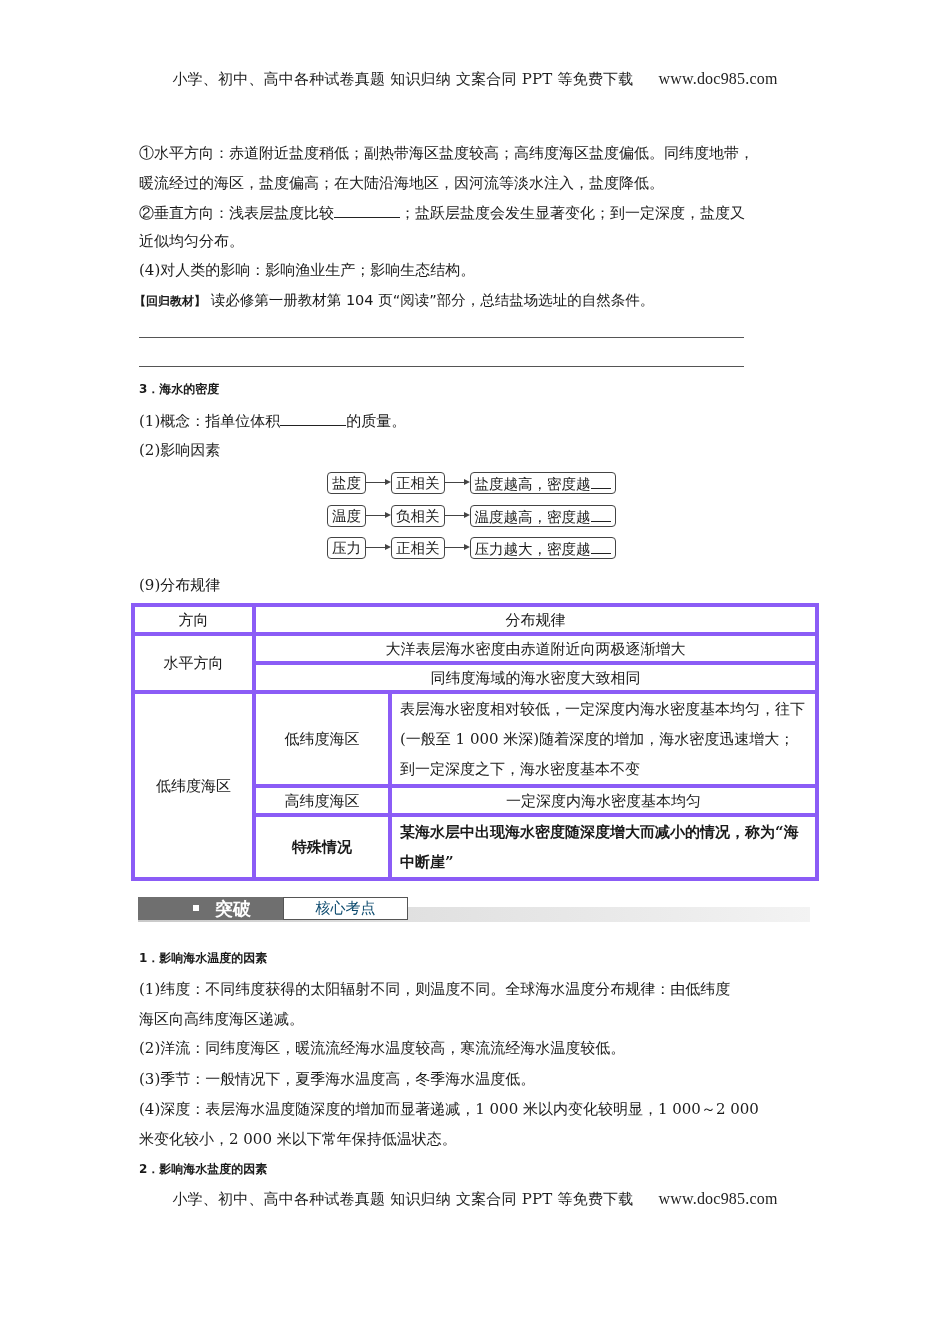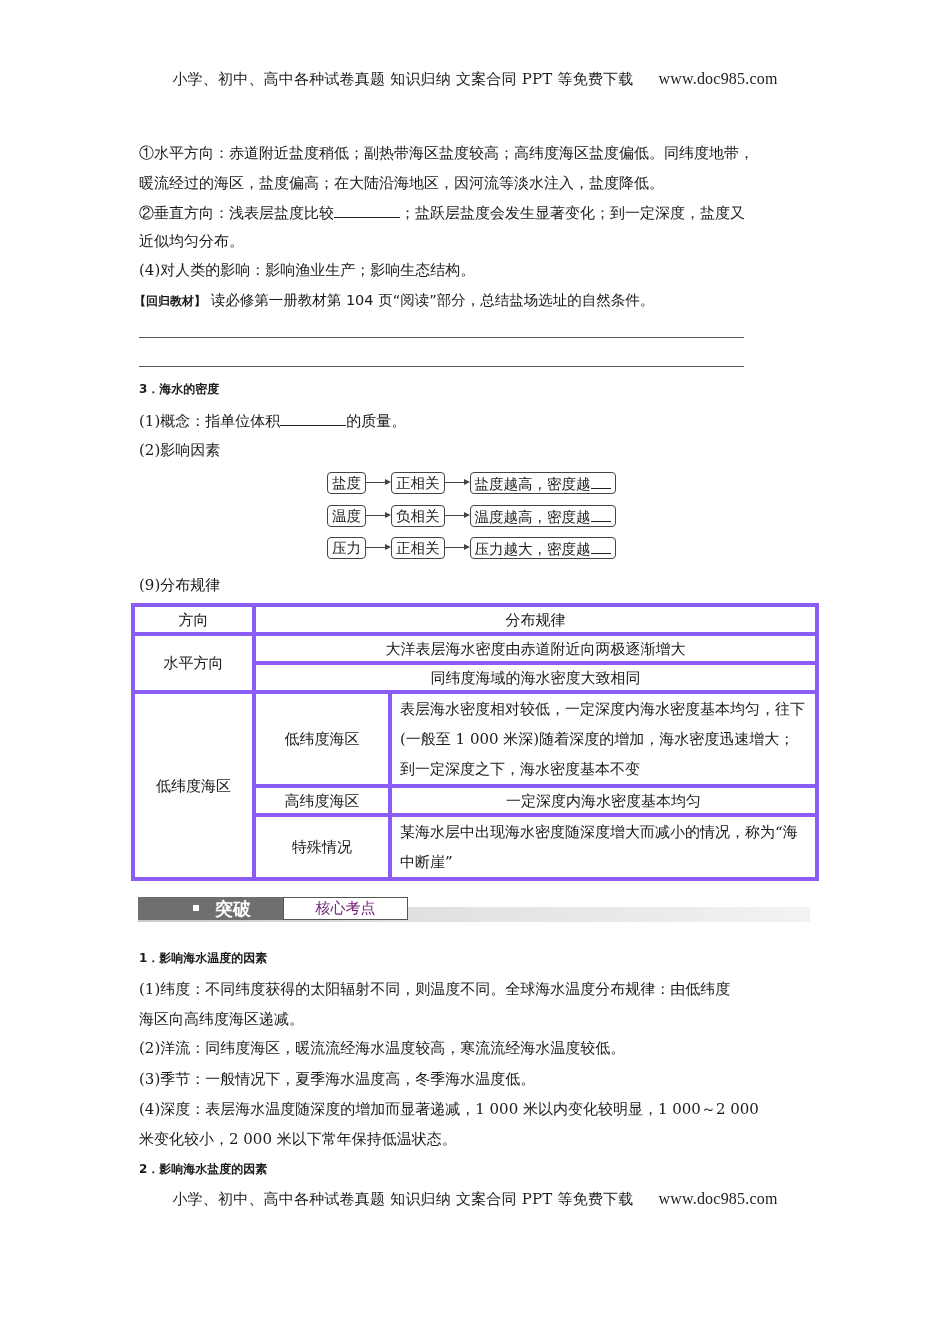--- a/index.html
+++ b/index.html
@@ -55,21 +55,21 @@
     }
     .banner .dark {
       position: absolute; left: 0; top: 0; width: 145px; height: 23px;
       background: #6f6f6f; color: #fff; font-family: "DejaVu Sans", sans-serif;
       font-weight: bold; font-size: 18px; line-height: 23px; text-align: left;
     }
     .banner .dark .sq { display: inline-block; width: 6px; height: 6px; background: #fff; margin-left: 55px; margin-right: 16px; vertical-align: middle; position: relative; top: -2px; }
     .banner .light {
       position: absolute; left: 145px; top: 0; width: 123px; height: 21px;
       border: 1px solid #555; background: #fff; text-align: center;
-      font-family: "DejaVu Sans", sans-serif; font-size: 15px; line-height: 21px; color: #701a75;
+      font-family: "DejaVu Sans", sans-serif; font-size: 15px; line-height: 21px; color: #0c4a6e;
     }
   </style>
 </head>
 <body>
 
 <div class="abs hdr" style="top:70px;">
   <span>小学、初中、高中各种试卷真题  知识归纳  文案合同  PPT 等免费下载</span><span class="url">www.doc985.com</span>
 </div>
 
 <div class="abs line" style="top:143px;">①水平方向：赤道附近盐度稍低；副热带海区盐度较高；高纬度海区盐度偏低。同纬度地带，</div>
@@ -139,21 +139,21 @@
   </tr>
   <tr style="height:91px;">
     <td rowspan="3">低纬度海区</td>
     <td>低纬度海区</td>
     <td class="left">表层海水密度相对较低，一定深度内海水密度基本均匀，往下(一般至 1 000 米深)随着深度的增加，海水密度迅速增大；到一定深度之下，海水密度基本不变</td>
   </tr>
   <tr style="height:29px;">
     <td>高纬度海区</td>
     <td>一定深度内海水密度基本均匀</td>
   </tr>
-  <tr style="height:58px;">
+  <tr style="height:58px;font-weight:bold;">
     <td>特殊情况</td>
     <td class="left">某海水层中出现海水密度随深度增大而减小的情况，称为“海中断崖”</td>
   </tr>
 </tbody>
   </table>
 
 <div class="abs banner">
   <div class="bar"></div>
   <div class="dark">
     <span class="sq"></span><span>突破</span>

